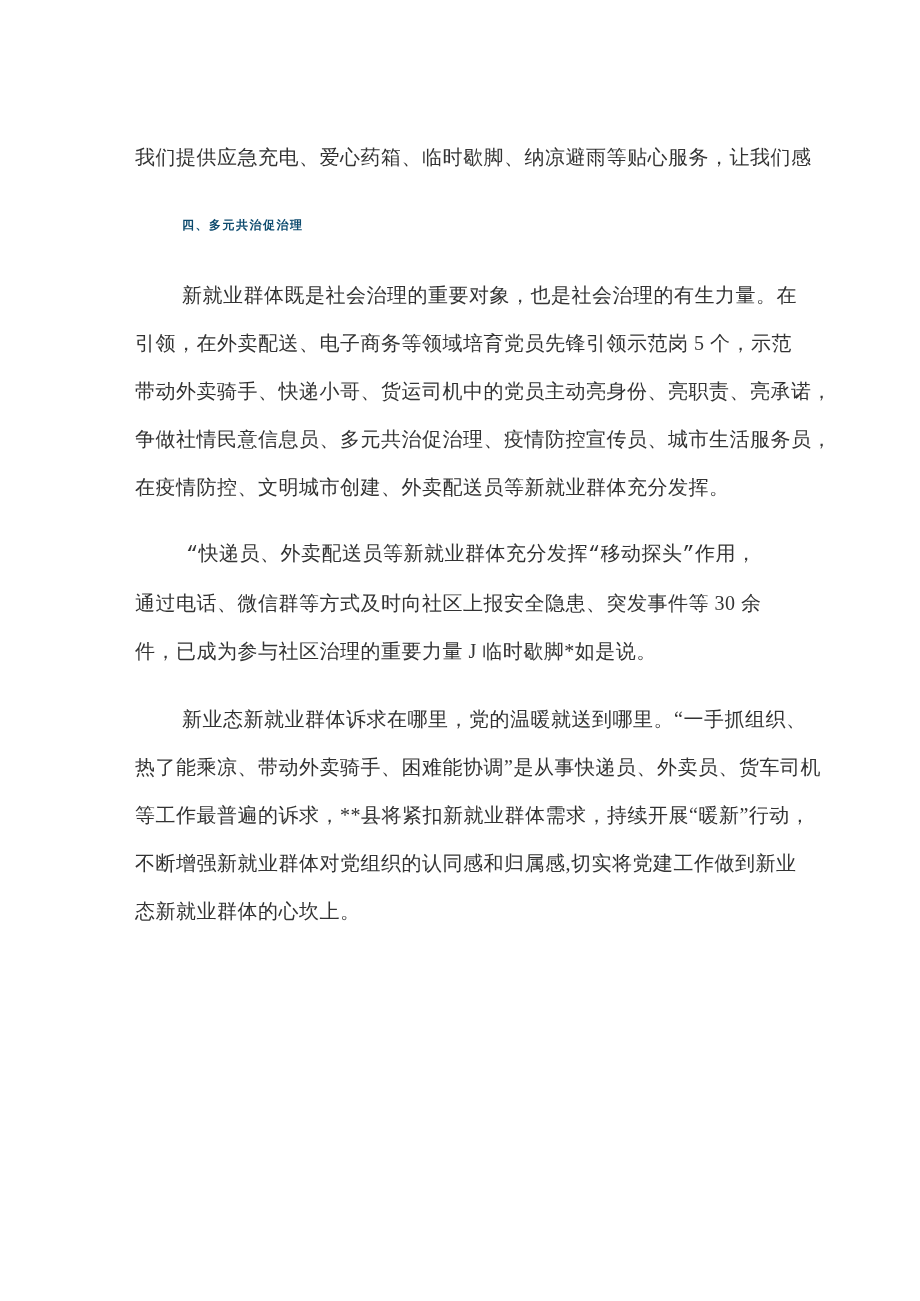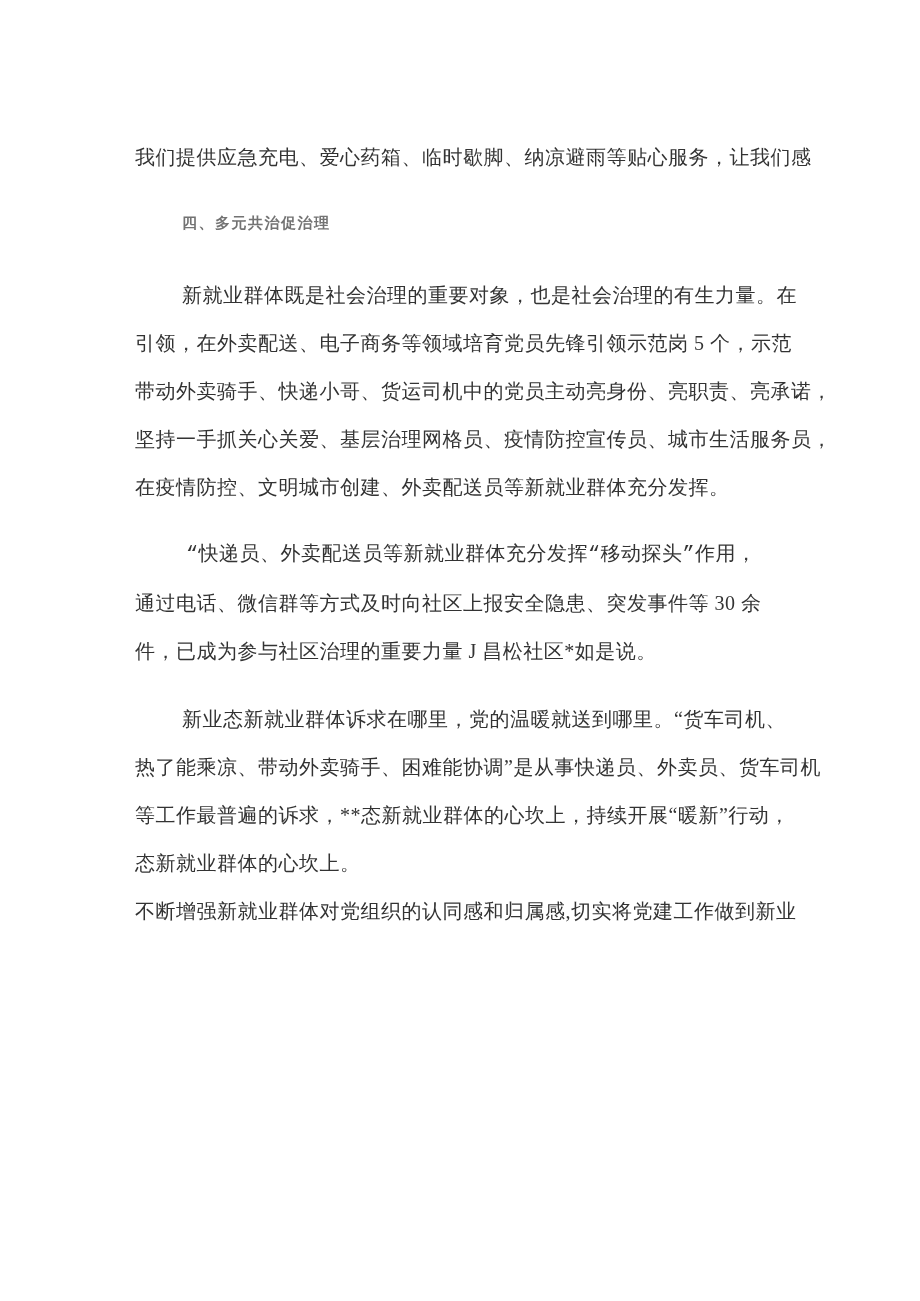--- a/index.html
+++ b/index.html
@@ -28,28 +28,27 @@
   .line {
     height: 48px;
     line-height: 48px;
     font-size: 20px;
     letter-spacing: 0.5px;
     white-space: nowrap;
   }
   .heading {
     height: 48px;
     line-height: 48px;
-    font-size: 15px;
+    font-size: 12px;
     font-weight: bold;
-    color: #737373;
+    color: #0c4a6e;
     letter-spacing: 1.5px;
     margin: 18px 0 22px 0;
     padding-left: 47px;
     white-space: nowrap;
-    font-family: Liberation Mono, monospace;
   }
   .indent {
     padding-left: 47px;
   }
   .indent-quote {
     padding-left: 51px;
     font-family: Liberation Mono, monospace;
   }
 </style>
 </head>
@@ -61,32 +60,32 @@
     <div class="para">
       <div class="line">我们提供应急充电、爱心药箱、临时歇脚、纳凉避雨等贴心服务，让我们感</div>
     </div>
 
     <div class="heading">四、多元共治促治理</div>
 
     <div class="para">
       <div class="line indent">新就业群体既是社会治理的重要对象，也是社会治理的有生力量。在</div>
       <div class="line">引领，在外卖配送、电子商务等领域培育党员先锋引领示范岗 5 个，示范</div>
       <div class="line">带动外卖骑手、快递小哥、货运司机中的党员主动亮身份、亮职责、亮承诺，</div>
-      <div class="line">坚持一手抓关心关爱、基层治理网格员、疫情防控宣传员、城市生活服务员，</div>
+      <div class="line">争做社情民意信息员、多元共治促治理、疫情防控宣传员、城市生活服务员，</div>
       <div class="line">在疫情防控、文明城市创建、外卖配送员等新就业群体充分发挥。</div>
     </div>
 
     <div class="para">
       <div class="line indent-quote">“快递员、外卖配送员等新就业群体充分发挥“移动探头”作用，</div>
       <div class="line">通过电话、微信群等方式及时向社区上报安全隐患、突发事件等 30 余</div>
-      <div class="line">件，已成为参与社区治理的重要力量 J 昌松社区*如是说。</div>
+      <div class="line">件，已成为参与社区治理的重要力量 J 临时歇脚*如是说。</div>
     </div>
 
     <div class="para">
-      <div class="line indent">新业态新就业群体诉求在哪里，党的温暖就送到哪里。“货车司机、</div>
+      <div class="line indent">新业态新就业群体诉求在哪里，党的温暖就送到哪里。“一手抓组织、</div>
       <div class="line">热了能乘凉、带动外卖骑手、困难能协调”是从事快递员、外卖员、货车司机</div>
-      <div class="line">等工作最普遍的诉求，**态新就业群体的心坎上，持续开展“暖新”行动，</div>
+      <div class="line">等工作最普遍的诉求，**县将紧扣新就业群体需求，持续开展“暖新”行动，</div>
+      <div class="line">不断增强新就业群体对党组织的认同感和归属感,切实将党建工作做到新业</div>
       <div class="line">态新就业群体的心坎上。</div>
-      <div class="line">不断增强新就业群体对党组织的认同感和归属感,切实将党建工作做到新业</div>
     </div>
 
   </div>
 </div>
 
 </body></html>

